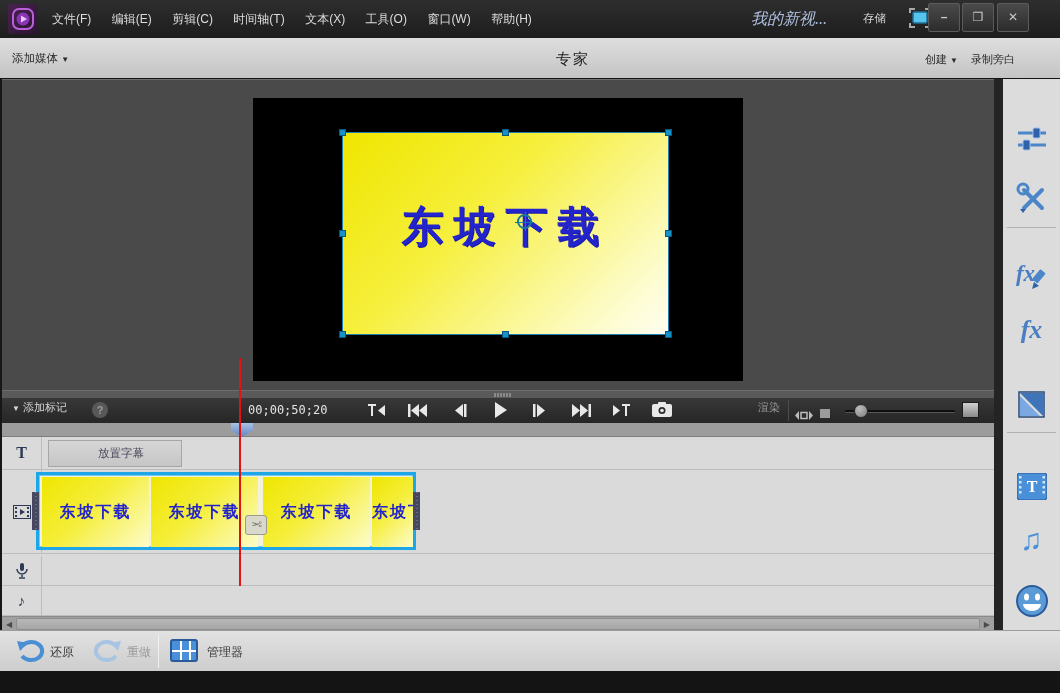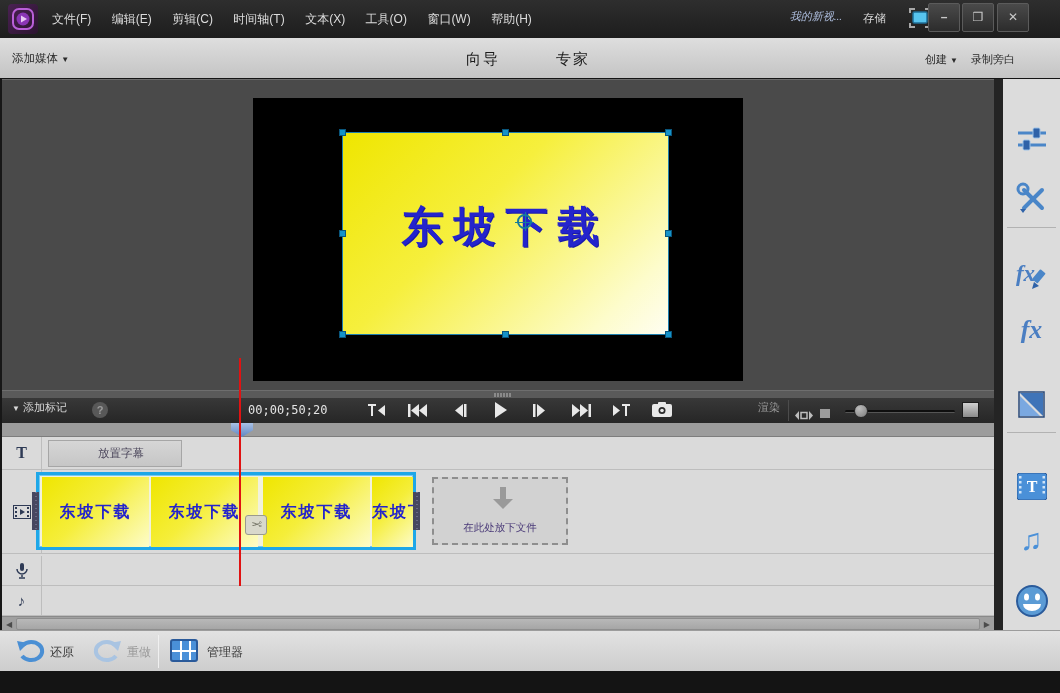--- a/index.html
+++ b/index.html
@@ -8,21 +8,21 @@
   .abs { position:absolute; }
   #app { position:relative; width:1060px; height:693px; background:#171717; }
 
   
   #titlebar { left:0; top:0; width:1060px; height:38px;
     background:linear-gradient(#2e2e2e,#1d1d1d); }
   .menu-item { color:#dcdcdc; font-size:12px; line-height:38px; padding:0 8px; display:inline-block; cursor:default; }
   #logo { left:8px; top:4px; width:30px; height:30px; border-radius:4px;
     background:linear-gradient(135deg,#4a2152,#2c1430); display:flex; align-items:center; justify-content:center; }
   #menus { left:44px; top:0; }
-  #project-name { right:218px; top:9px; color:#aebede; font-size:11px; font-style:italic; font-family:"Liberation Serif","DejaVu Serif",serif; }
+  #project-name { right:233px; top:9px; color:#aebede; font-size:16px; font-style:italic; font-family:"Liberation Serif","DejaVu Serif",serif; }
   #save-btn { right:174px; top:11px; color:#d8d8d8; font-size:11.5px; }
   #monitor-icon { right:128px; top:7px; }
   .winbtn { top:3px; width:32px; height:29px; background:linear-gradient(#4a4a4a,#2c2c2c);
     border:1px solid #5b5b5b; border-radius:2px; color:#c9c9c9; text-align:center;
     font-size:12px; line-height:27px; font-weight:bold; }
 
   
   #tabrow { left:0; top:38px; width:1060px; height:41px;
     background:linear-gradient(#dedede,#c4c4c4); border-bottom:1px solid #141414; }
   #add-media { left:12px; top:13px; font-size:11.5px; color:#2a2a2a; }
@@ -164,21 +164,20 @@
     <div class="winbtn abs" style="right:100px;">–</div>
     <div class="winbtn abs" style="right:66px;">❐</div>
     <div class="winbtn abs" style="right:31px;">✕</div>
   </div>
 
   <div id="tabrow" class="abs">
     <span id="add-media" class="abs">
       <span>添加媒体</span>
       <span class="caret">▼</span>
     </span>
-    <div class="tab abs" style="left:438px;">向导</div>
     <div class="tab abs" style="left:528px;">专家</div>
     <span id="create-btn" class="abs">
       <span>创建</span>
       <span class="caret">▼</span>
     </span>
     <span id="export-btn" class="abs">录制旁白</span>
   </div>
 
   <div id="main" class="abs">
 
@@ -333,25 +332,20 @@
           <div class="clip-tile abs" style="left:224px;width:107px;">
               <span>东坡下载</span>
             </div>
           <div class="clip-tile abs" style="left:333px;width:41px;">
               <span>东坡下载</span>
             </div>
           <div id="scissors-btn" class="abs"><span>✂</span></div>
         </div>
         <div class="trim-handle abs" style="left:30px;"></div>
         <div class="trim-handle abs" style="left:411px;"></div>
-        <div id="dropzone" class="abs">
-          <div class="arrow-shaft abs"></div>
-          <div class="arrow-head abs"></div>
-          <div id="dropzone-label" class="abs">在此处放下文件</div>
-        </div>
       </div>
 
       <div id="row-narration" class="track-row abs">
         <div class="track-iconcol abs">
           <svg width="12" height="16" viewBox="0 0 12 16">
               <rect x="4" y="0" width="4" height="8" rx="2" fill="#2e3a55"></rect>
               <path d="M1 6 a5 5 0 0 0 10 0" fill="none" stroke="#2e3a55" stroke-width="1.5"></path>
               <line x1="6" y1="12" x2="6" y2="14" stroke="#2e3a55" stroke-width="1.5"></line>
               <line x1="3" y1="15" x2="9" y2="15" stroke="#2e3a55" stroke-width="1.5"></line>
             </svg>

